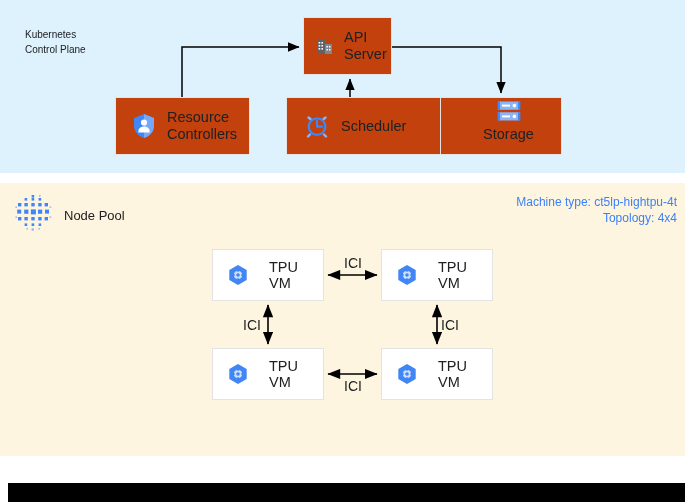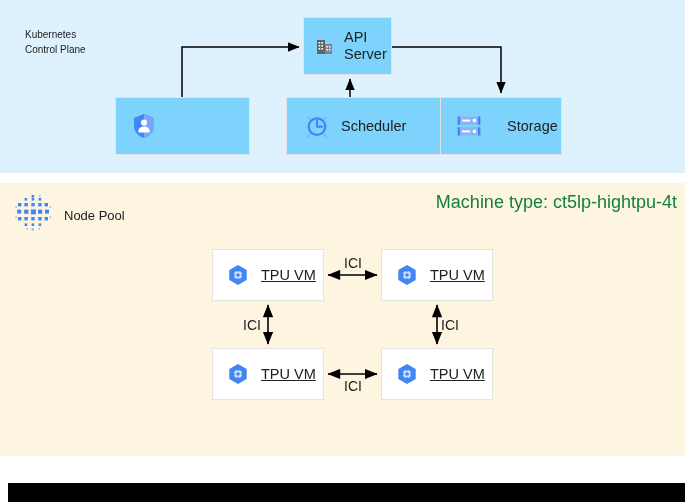--- a/index.html
+++ b/index.html
@@ -9,34 +9,34 @@
   .panel{position:absolute;left:0;width:685px;}
   #control-plane-panel{top:0;height:173px;background:#ddf2fd;}
   #node-pool-panel{top:183px;height:273px;background:#fdf5e0;}
   #bottom-bar{position:absolute;left:8px;top:483px;width:677px;height:19px;background:#000000;}
 
   .section-label{position:absolute;font-size:10px;line-height:15px;color:#202124;white-space:pre-line;}
   #cp-label{left:25px;top:27px;}
   #np-label{left:64px;top:208px;font-size:13px;line-height:16px;}
 
   #machine-meta{position:absolute;right:8px;top:194px;text-align:right;
-                font-size:18px;line-height:16px;color:#15803d;}
-
-  .node{position:absolute;background:#7dd3fc;border:1px solid #e3e3e3;
+                font-size:12px;line-height:16px;color:#3b82f6;}
+
+  .node{position:absolute;background:#c2410c;border:1px solid #e3e3e3;
         display:flex;align-items:center;box-sizing:border-box;}
   .node .ico{flex:0 0 auto;display:flex;align-items:center;justify-content:center;}
   .node .lbl{font-size:14.5px;line-height:17px;color:#202124;white-space:pre-line;}
 
   #box-api{left:303px;top:17px;width:89px;height:58px;padding-left:11px;gap:9px;}
   #box-rc{left:115px;top:97px;width:135px;height:58px;padding-left:16px;gap:11px;}
   #box-sched{left:286px;top:97px;width:158px;height:58px;padding-left:17px;gap:11px;}
-  #box-storage{left:440px;top:97px;width:122px;height:58px;padding-left:15px;gap:25px;}
+  #box-storage{left:440px;top:97px;width:122px;height:58px;padding-left:15px;gap:2px;flex-direction:column;}
 
   .tpu{position:absolute;background:#ffffff;border:1px solid #e3e3e3;
-       display:flex;align-items:center;box-sizing:border-box;padding-left:14px;gap:12px;text-decoration:underline;}
+       display:flex;align-items:center;box-sizing:border-box;padding-left:14px;gap:20px;}
   .tpu .lbl{font-size:14.5px;color:#202124;}
   #tpu-tl{left:212px;top:249px;width:112px;height:52px;}
   #tpu-tr{left:381px;top:249px;width:112px;height:52px;}
   #tpu-bl{left:212px;top:348px;width:112px;height:52px;}
   #tpu-br{left:381px;top:348px;width:112px;height:52px;}
 
   .conn{position:absolute;pointer-events:none;}
   .ici-label{position:absolute;font-size:14px;color:#202124;}
 
   svg{display:block;overflow:visible;}
@@ -88,20 +88,22 @@
 
 <div class="node" id="box-rc">
   <span class="ico">
     <svg width="24" height="26" viewBox="0 0 24 26">
       <path d="M12 1 L22 5 V12.5 C22 19 17.5 23.4 12 25 C6.5 23.4 2 19 2 12.5 V5 Z" fill="#4285f4"></path>
       <path d="M12 1 L22 5 V12.5 C22 19 17.5 23.4 12 25 Z" fill="#76a7fa"></path>
       <circle cx="12" cy="9.5" r="3.1" fill="#ffffff"></circle>
       <path d="M12 13.6 c-3.6 0 -5.6 2.2 -5.6 4.6 v1.4 h11.2 v-1.4 c0 -2.4 -2 -4.6 -5.6 -4.6 Z" fill="#ffffff"></path>
     </svg>
   </span>
+  <span class="lbl">Resource
+Controllers</span>
 </div>
 
 <div class="node" id="box-sched">
   <span class="ico">
     <svg width="26" height="26" viewBox="0 0 26 26">
       <line x1="4.5" y1="4.5" x2="7.5" y2="7" stroke="#8ab4f8" stroke-width="2.4" stroke-linecap="round"></line>
       <line x1="21.5" y1="4.5" x2="18.5" y2="7" stroke="#8ab4f8" stroke-width="2.4" stroke-linecap="round"></line>
       <line x1="6" y1="21.5" x2="4" y2="23.5" stroke="#8ab4f8" stroke-width="2.4" stroke-linecap="round"></line>
       <line x1="20" y1="21.5" x2="22" y2="23.5" stroke="#8ab4f8" stroke-width="2.4" stroke-linecap="round"></line>
       <circle cx="13" cy="13.6" r="8.3" fill="none" stroke="#4285f4" stroke-width="2.3"></circle>
@@ -165,20 +167,21 @@
       <rect x="2.4" y="14.4" width="1.6" height="1.6" opacity="0.5"></rect>
       <rect x="36.6" y="14.4" width="1.6" height="1.6" opacity="0.5"></rect>
     </g>
   </svg>
 </span>
 
 <div class="section-label" id="np-label">Node Pool</div>
 
 <div id="machine-meta">
   <div>Machine type: ct5lp-hightpu-4t</div>
+  <div>Topology: 4x4</div>
 </div>
 
 <svg class="conn" style="left:0;top:183px;width:685px;height:273px;">
   <defs>
     <marker id="ah2" markerWidth="9" markerHeight="9" refX="7.6" refY="3.2" orient="auto" markerUnits="strokeWidth">
       <path d="M0,0 L8,3.2 L0,6.4 Z" fill="#000000"></path>
     </marker>
     <marker id="ah2s" markerWidth="9" markerHeight="9" refX="0.4" refY="3.2" orient="auto" markerUnits="strokeWidth">
       <path d="M8,0 L0,3.2 L8,6.4 Z" fill="#000000"></path>
     </marker>

